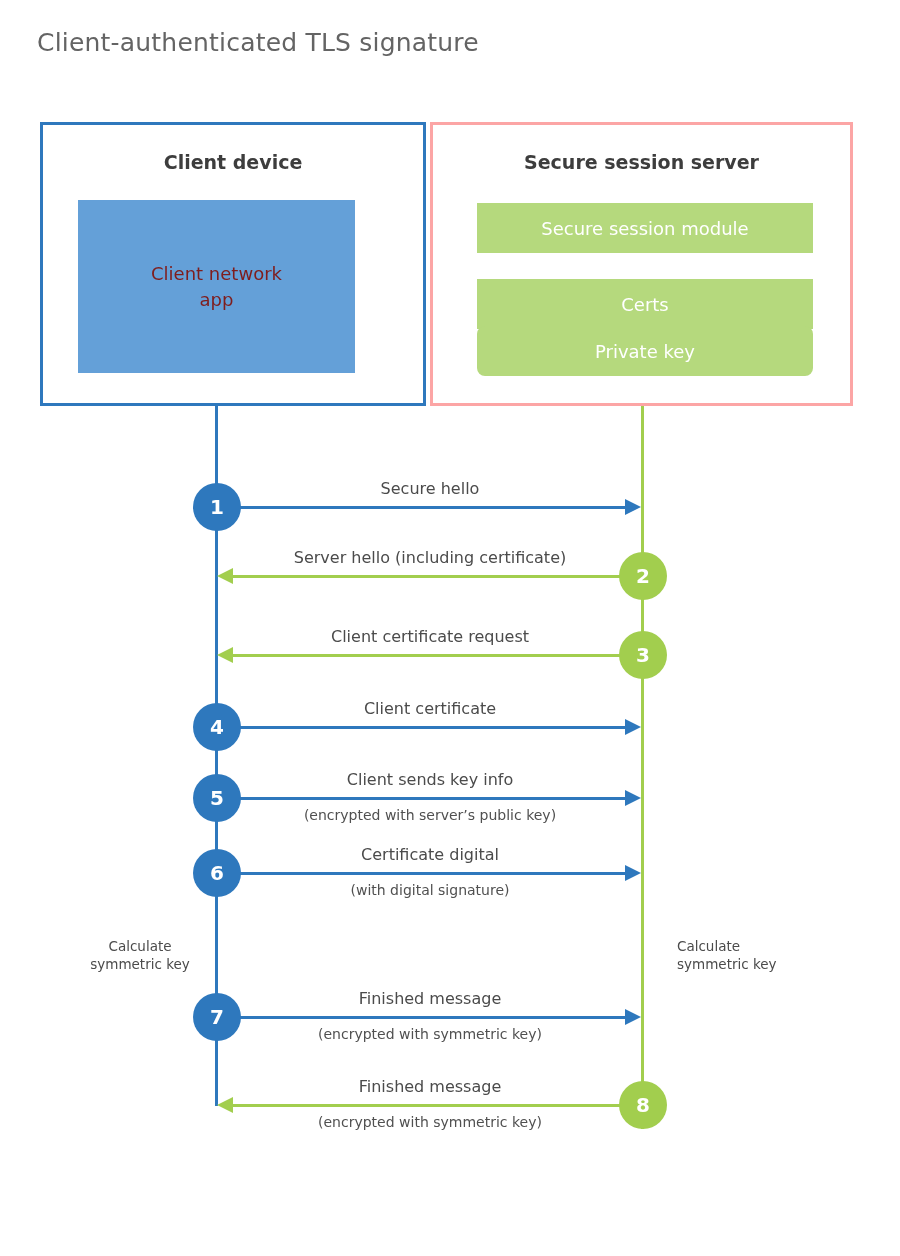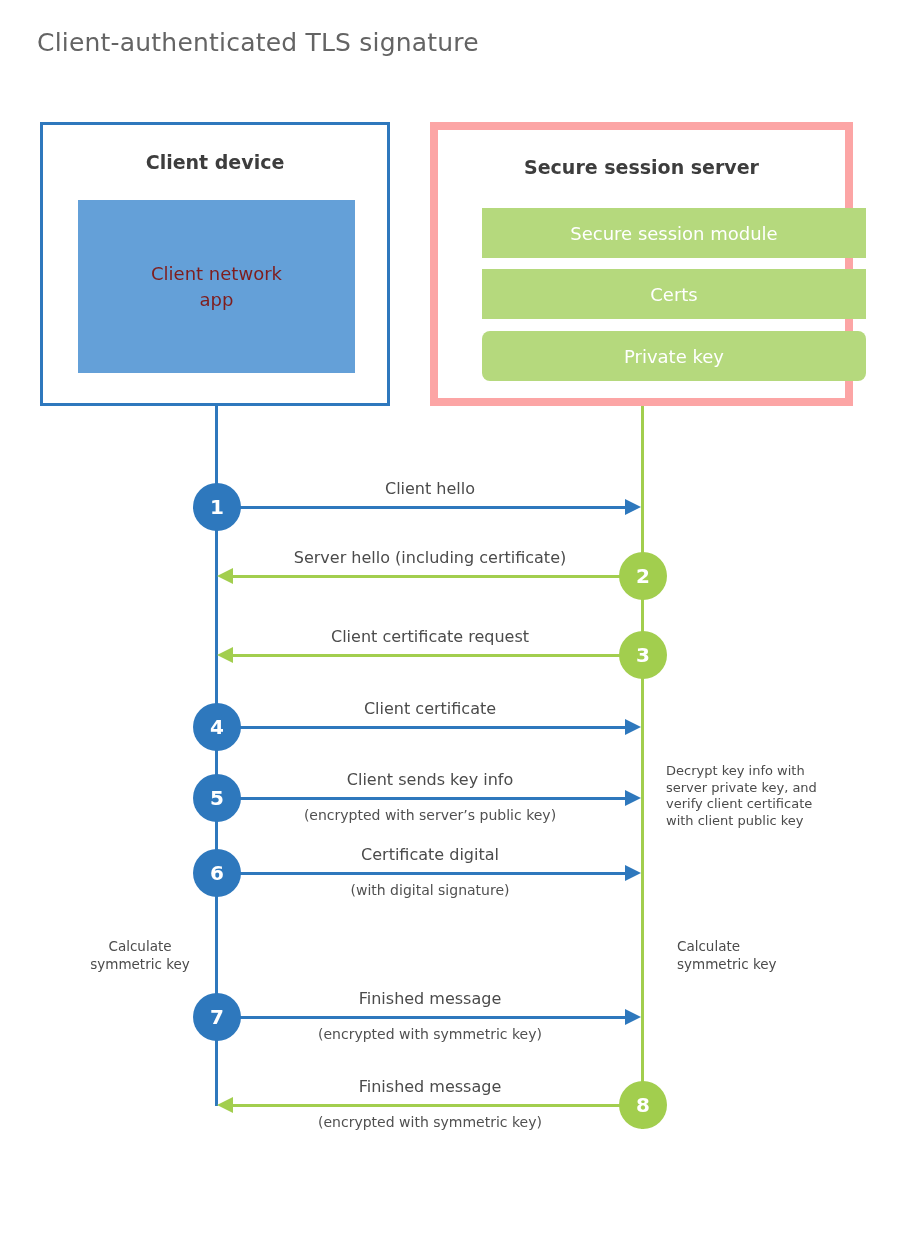--- a/index.html
+++ b/index.html
@@ -9,39 +9,39 @@
     background:#fff;
     font-family:"DejaVu Sans","Liberation Sans",sans-serif;
     overflow:hidden;
   }
   .title{
     position:absolute;left:37px;top:28px;
     font-size:25px;font-weight:400;color:#646464;letter-spacing:.2px;
   }
   
   .actor-box{position:absolute;top:122px;height:284px;box-sizing:border-box;background:#fff;}
-  .actor-box.client{left:40px;width:350px;border:3px solid #2e78bd;}
-  .actor-box.server{left:430px;width:423px;border:8px solid #fca5a5;}
+  .actor-box.client{left:40px;width:386px;border:3px solid #2e78bd;}
+  .actor-box.server{left:430px;width:423px;border:3px solid #fca5a5;}
   .actor-title{
     margin-top:26px;text-align:center;
     font-size:19px;font-weight:bold;color:#3d3d3d;
   }
   .inner-blue{
     position:absolute;left:35px;top:75px;width:277px;height:173px;
     background:#64a0d8;color:#7f1d1d;font-size:18px;line-height:26px;
     display:flex;align-items:center;justify-content:center;text-align:center;
     white-space:pre-line;
   }
   .bar{
-    position:absolute;left:44px;width:384px;height:50px;
+    position:absolute;left:44px;width:336px;height:50px;
     background:#b5d97d;color:#fff;font-size:18px;
     display:flex;align-items:center;justify-content:center;text-align:center;
   }
   .bar.b0{top:78px;}
-  .bar.b1{top:139px;}
+  .bar.b1{top:154px;}
   .bar.b2{top:201px;border-radius:8px;}
   
   .lifeline{position:absolute;width:3px;top:406px;}
   .lifeline.blue-line{left:215px;height:700px;background:#2e78bd;}
   .lifeline.green-line{left:641px;height:723px;background:#a2ce4e;}
   
   .step .shaft{position:absolute;height:3px;top:calc(var(--y) - 1px);}
   .step.right .shaft{left:217px;width:410px;}
   .step.left  .shaft{left:233px;width:410px;}
   .step.blue .shaft{background:#2e78bd;}
@@ -94,21 +94,21 @@
     <div class="bar b1">Certs</div>
     <div class="bar b2">Private key</div>
   </div>
 
   <div class="lifeline blue-line"></div>
   <div class="lifeline green-line"></div>
 
   <div class="step blue right" style="--y:507px">
     <div class="shaft"></div>
     <div class="head"></div>
-    <div class="step-label">Client hello</div>
+    <div class="step-label">Secure hello</div>
     <div class="circle">1</div>
   </div>
 
   <div class="step green left" style="--y:576px">
     <div class="shaft"></div>
     <div class="head"></div>
     <div class="step-label">Server hello (including certificate)</div>
     <div class="circle">2</div>
   </div>
 
@@ -151,22 +151,18 @@
   </div>
 
   <div class="step green left" style="--y:1105px">
     <div class="shaft"></div>
     <div class="head"></div>
     <div class="step-label">Finished message</div>
     <div class="step-sub">(encrypted with symmetric key)</div>
     <div class="circle">8</div>
   </div>
 
-  <div class="note decrypt">Decrypt key info with
-server private key, and
-verify client certificate
-with client public key</div>
   <div class="note calc-left">Calculate
 symmetric key</div>
   <div class="note calc-right">Calculate
 symmetric key</div>
 
 </div>
 
 </body></html>

